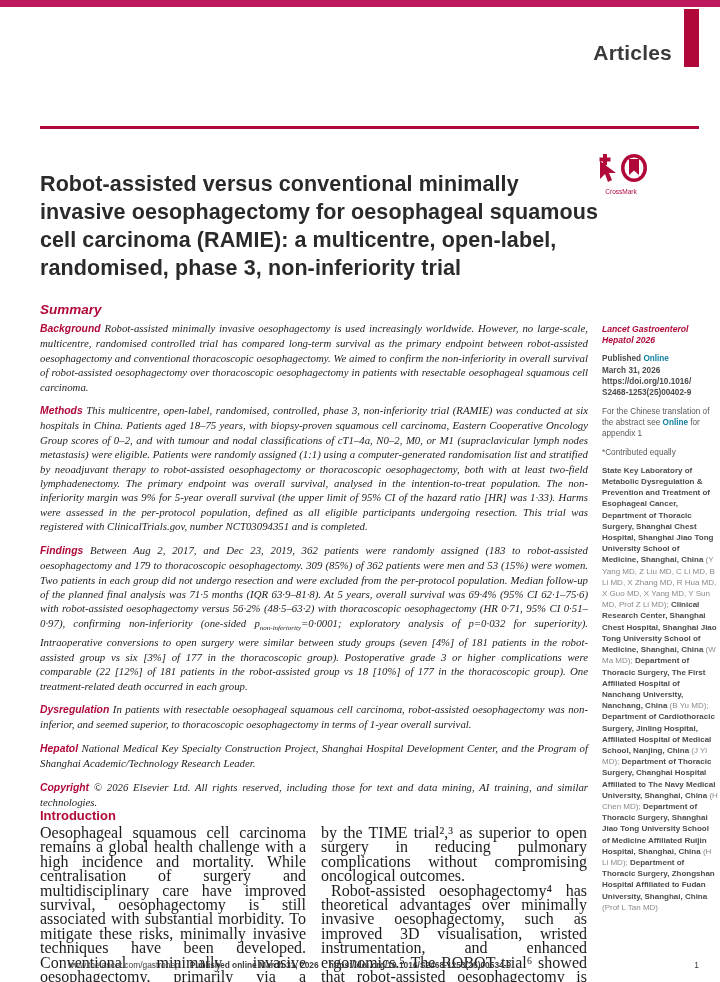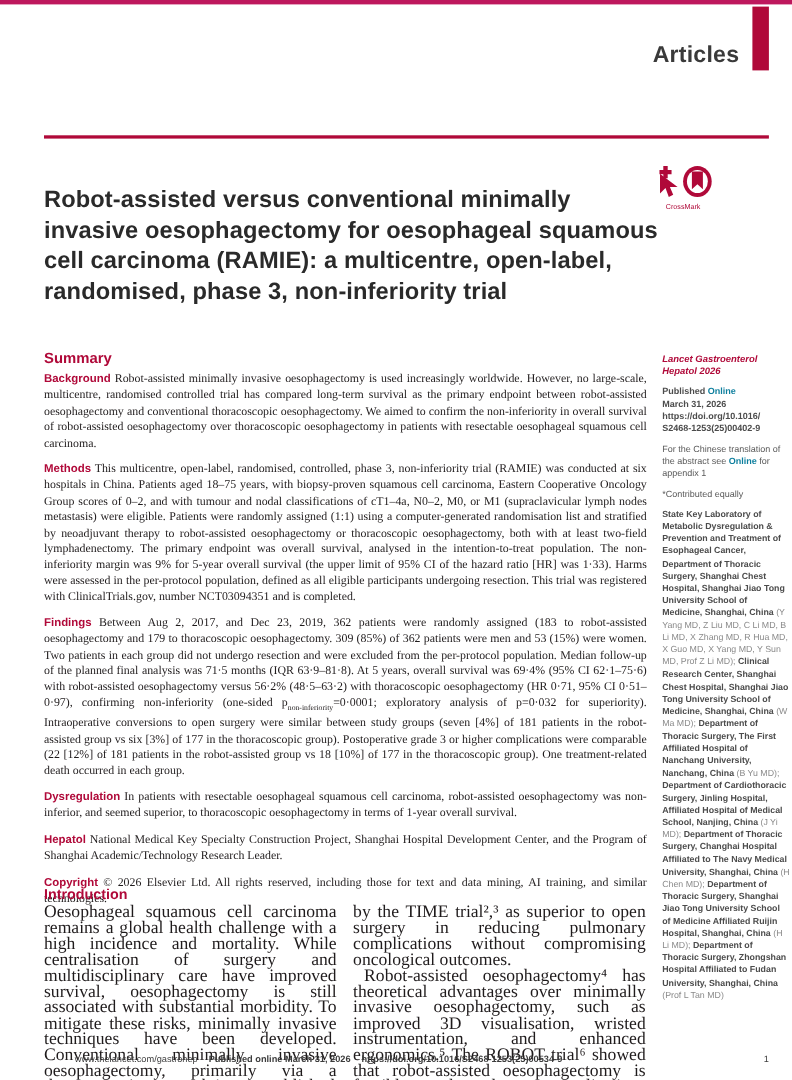--- a/index.html
+++ b/index.html
@@ -1,20 +1,20 @@
 <!DOCTYPE html>
 <html><head>
 <meta charset="utf-8">
 <style>
   * { margin:0; padding:0; box-sizing:border-box; }
   html,body { background:#9a9a9a; }
   .page {
     position:relative; width:720px; height:982px; margin:0 auto;
     background:#ffffff; overflow:hidden;
-    border-top:4px solid #be185d;
+    border-top:7px solid #be185d;
     font-family:"Liberation Sans", sans-serif;
   }
   
   .articles-bar { position:absolute; top:2px; left:684px; width:15px; height:58px; background:#b00939; }
   .articles-label {
     position:absolute; top:34px; left:0; width:672px; text-align:right;
     font-size:21px; font-weight:600; color:#3a3a3a; letter-spacing:.2px;
   }
   .title-rule { position:absolute; top:119px; left:40px; width:659px; height:3px; background:#b00939; }
   
@@ -23,21 +23,21 @@
     font-size:21.5px; font-weight:700; color:#2a2a2a; line-height:1.3; letter-spacing:.1px;margin-top:23px;
   }
   .crossmark { position:absolute; top:146px; left:592px; width:58px; text-align:center; }
   .crossmark svg { display:block; margin:0 auto; }
   .crossmark-label { font-size:6.5px; color:#b00939; margin-top:1px; }
   .authors {
     position:absolute; top:256px; left:40px; width:560px;
     font-size:10.4px; font-style:italic; color:#b00939; line-height:1.5;
   }
   
-  .summary { position:absolute; top:314px; left:40px; width:548px; }
+  .summary { position:absolute; top:295px; left:40px; width:548px;font-style:italic; }
   .summary h2 { font-size:13.5px; font-weight:700; color:#b00939; margin-bottom:4px; }
   .sum-p {
     font-family:"Liberation Serif", serif; font-size:10.8px; line-height:14.4px;
     color:#1f1b1c; text-align:justify; margin-bottom:9px;
   }
   .lbl { font-family:"Liberation Sans", sans-serif; font-weight:700; color:#b00939; font-size:10.4px; }
   .sum-p sub { font-size:7px; }
   
   .introduction { position:absolute; top:801px; left:40px; width:548px; }
   .introduction h2 { font-size:13px; font-weight:700; color:#b00939; margin-bottom:3px; }

